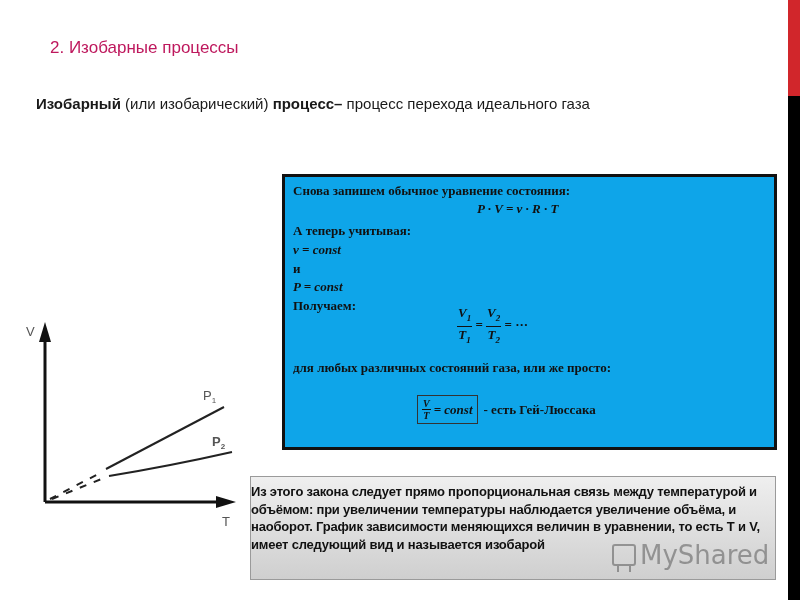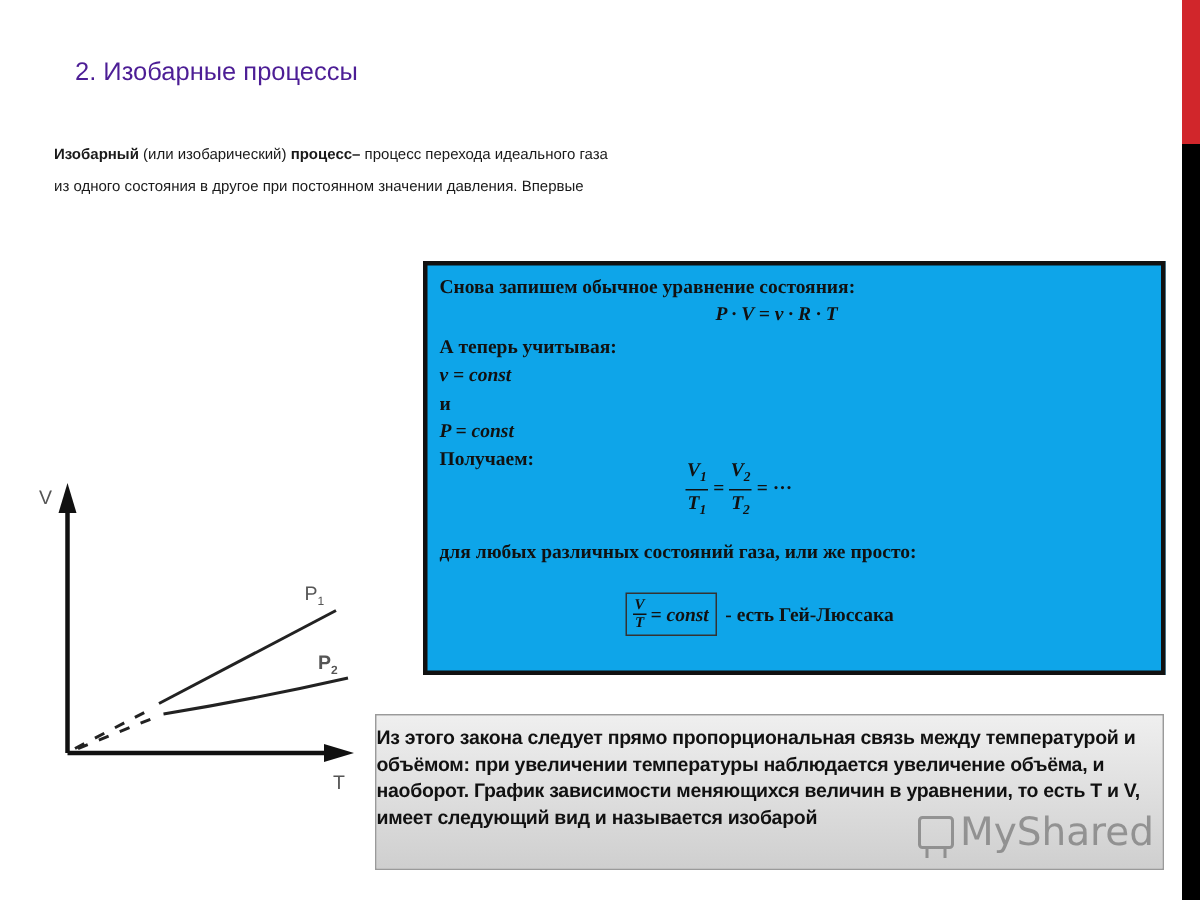--- a/index.html
+++ b/index.html
@@ -5,25 +5,25 @@
     html, body { margin: 0; padding: 0; }
     body {
       width: 800px; height: 600px; position: relative; overflow: hidden;
       background: #ffffff; font-family: "Liberation Sans", sans-serif; color: #111;
     }
     .side-bar-red { position: absolute; left: 788px; top: 0; width: 12px; height: 96px; background: #d1262b; }
     .side-bar-black { position: absolute; left: 788px; top: 96px; width: 12px; height: 504px; background: #000; }
 
     .slide-title {
       position: absolute; left: 50px; top: 38px;
-      font-size: 17px; color: #4c1d95;
+      font-size: 17px; color: #be185d;
     }
     .intro {
       position: absolute; left: 36px; top: 93px; width: 740px;
-      font-size: 10px; line-height: 21px; color: #1a1a1a;
+      font-size: 15px; line-height: 21px; color: #1a1a1a;
     }
     .intro b { font-weight: bold; }
 
     .eq-box {
       position: absolute; left: 282px; top: 174px; width: 489px; height: 270px;
       border: 3px solid #111; background: #0ea5e9;
       font-family: "Liberation Serif", serif; font-weight: bold; color: #111;
     }
     .eq-box .line { position: absolute; font-size: 13px; white-space: nowrap; }
     .eq-box .math { font-style: italic; }
@@ -72,21 +72,20 @@
 
 <div class="slide-title">2. Изобарные процессы</div>
 
 <div class="intro">
   <div>
     <b>Изобарный</b>
     <span>(или изобарический)</span>
     <b>процесс</b><b>–</b>
     <span>процесс перехода идеального газа</span>
   </div>
-  <div>из одного состояния в другое при постоянном значении давления. Впервые</div>
 </div>
 
 <div class="eq-box">
   <div class="line" style="left:8px; top:6px;">Снова запишем обычное уравнение состояния:</div>
   <div class="line math" style="left:192px; top:24px;">P · V = ν · R · T</div>
   <div class="line" style="left:8px; top:46px;">А теперь учитывая:</div>
   <div class="line math" style="left:8px; top:65px;">ν = const</div>
   <div class="line" style="left:8px; top:84px;">и</div>
   <div class="line math" style="left:8px; top:102px;">P = const</div>
   <div class="line" style="left:8px; top:121px;">Получаем:</div>

